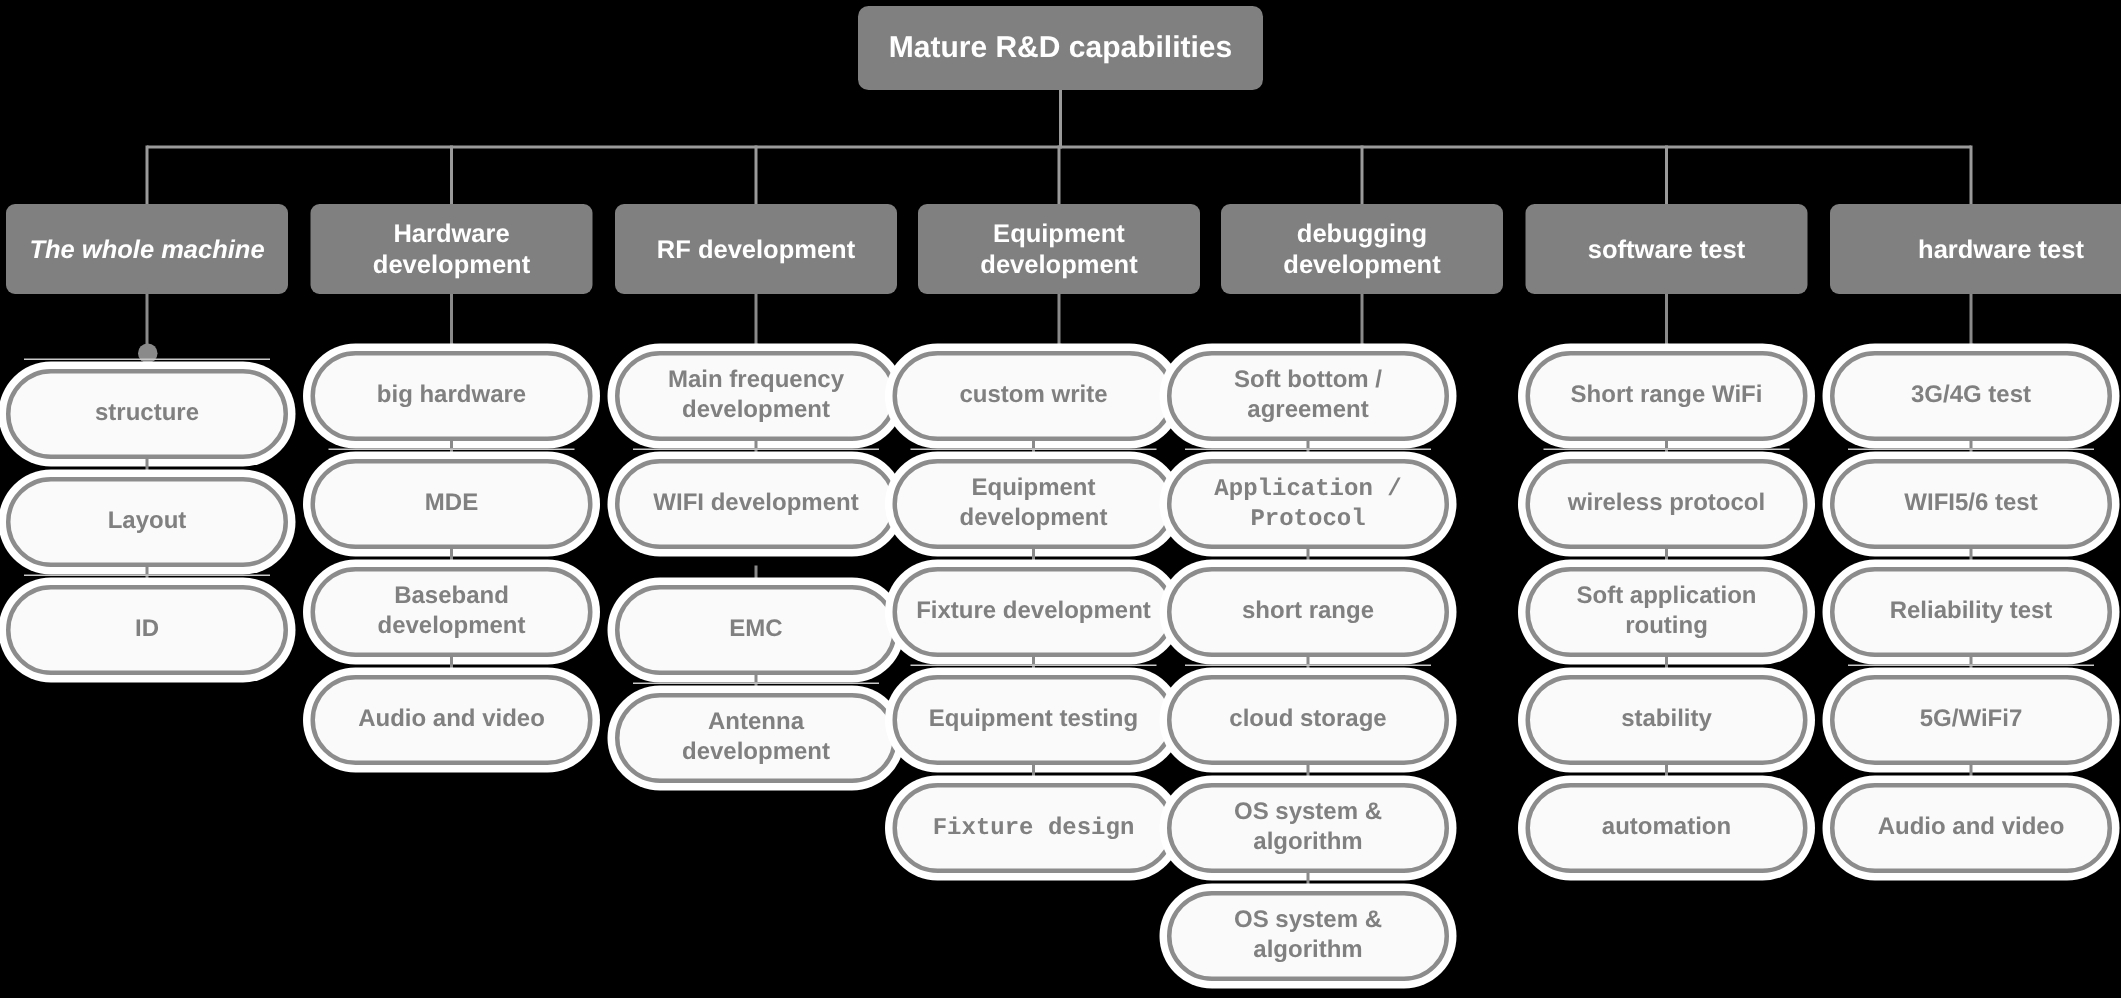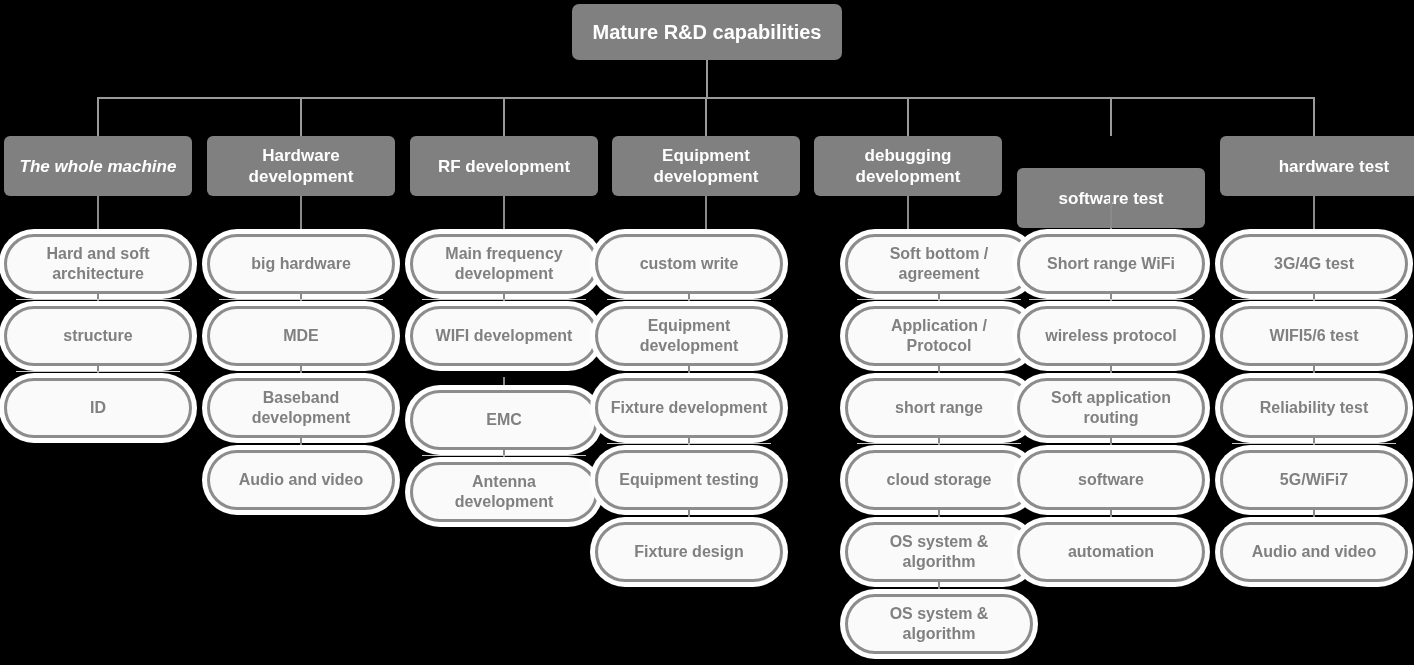--- a/index.html
+++ b/index.html
@@ -156,27 +156,28 @@
   <div class="root-node">Mature R&amp;D capabilities</div>
   <div class="root-stem"></div>
   <div class="bus-line"></div>
 
   <div id="columns-host">
       <div class="bus-drop" style="left: 97px;"></div>
       <div class="col-header" style="left: 4px; width: 188px; font-style: italic;">The whole machine</div>
       <div class="head-stem" style="left: 97px;"></div>
       <div class="head-dot" style="left: 91.5px;"></div>
       <div class="col" style="left: 4px; width: 188px;">
-        <div class="item-wrap" style="margin-top: 0px;">
-          <div class="pill">Hard and soft architecture</div>
-        </div>
         <div class="item-wrap" style="margin-top: 12px;">
           <div class="item-link"></div>
           <div class="item-faint"></div>
           <div class="pill">structure</div>
+        </div>
+        <div class="item-wrap" style="margin-top: 12px;">
+          <div class="item-link"></div>
+          <div class="pill">Layout</div>
         </div>
         <div class="item-wrap" style="margin-top: 12px;">
           <div class="item-link"></div>
           <div class="item-faint"></div>
           <div class="pill">ID</div>
         </div>
       </div>
       <div class="bus-drop" style="left: 300px;"></div>
       <div class="col-header" style="left: 207px; width: 188px;">Hardware development</div>
       <div class="head-stem" style="left: 300px;"></div>
@@ -237,34 +238,34 @@
         </div>
         <div class="item-wrap" style="margin-top: 12px;">
           <div class="item-link"></div>
           <div class="pill">Fixture development</div>
         </div>
         <div class="item-wrap" style="margin-top: 12px;">
           <div class="item-link"></div>
           <div class="item-faint"></div>
           <div class="pill">Equipment testing</div>
         </div>
-        <div class="item-wrap" style="margin-top: 12px;">
+        <div class="item-wrap" style="margin-top: 12px; font-family: Liberation Mono, monospace;">
           <div class="item-link"></div>
           <div class="pill">Fixture design</div>
         </div>
       </div>
       <div class="bus-drop" style="left: 907px;"></div>
       <div class="col-header" style="left: 814px; width: 188px;">debugging development</div>
       <div class="head-stem" style="left: 907px;"></div>
       <div class="head-dot" style="left: 901.5px;"></div>
-      <div class="col" style="left: 845px; width: 188px;">
+      <div class="col" style="left: 778px; width: 188px;">
         <div class="item-wrap" style="margin-top: 0px;">
           <div class="pill">Soft bottom / agreement</div>
         </div>
-        <div class="item-wrap" style="margin-top: 12px;">
+        <div class="item-wrap" style="margin-top: 12px; font-family: Liberation Mono, monospace;">
           <div class="item-link"></div>
           <div class="item-faint"></div>
           <div class="pill">Application / Protocol</div>
         </div>
         <div class="item-wrap" style="margin-top: 12px;">
           <div class="item-link"></div>
           <div class="pill">short range</div>
         </div>
         <div class="item-wrap" style="margin-top: 12px;">
           <div class="item-link"></div>
@@ -274,39 +275,39 @@
         <div class="item-wrap" style="margin-top: 12px;">
           <div class="item-link"></div>
           <div class="pill">OS system &amp; algorithm</div>
         </div>
         <div class="item-wrap" style="margin-top: 12px;">
           <div class="item-link"></div>
           <div class="pill">OS system &amp; algorithm</div>
         </div>
       </div>
       <div class="bus-drop" style="left: 1110px;"></div>
-      <div class="col-header" style="left: 1017px; width: 188px; margin-top: 32px;">software test</div>
+      <div class="col-header" style="left: 1017px; width: 188px;">software test</div>
       <div class="head-stem" style="left: 1110px;"></div>
       <div class="head-dot" style="left: 1104.5px;"></div>
       <div class="col" style="left: 1017px; width: 188px;">
         <div class="item-wrap" style="margin-top: 0px;">
           <div class="pill">Short range WiFi</div>
         </div>
         <div class="item-wrap" style="margin-top: 12px;">
           <div class="item-link"></div>
           <div class="item-faint"></div>
           <div class="pill">wireless protocol</div>
         </div>
         <div class="item-wrap" style="margin-top: 12px;">
           <div class="item-link"></div>
           <div class="pill">Soft application routing</div>
         </div>
         <div class="item-wrap" style="margin-top: 12px;">
           <div class="item-link"></div>
-          <div class="pill">software</div>
+          <div class="pill">stability</div>
         </div>
         <div class="item-wrap" style="margin-top: 12px;">
           <div class="item-link"></div>
           <div class="pill">automation</div>
         </div>
       </div>
       <div class="bus-drop" style="left: 1313px;"></div>
       <div class="col-header" style="left: 1220px; width: 228px;">hardware test</div>
       <div class="head-stem" style="left: 1313px;"></div>
       <div class="head-dot" style="left: 1307.5px;"></div>

